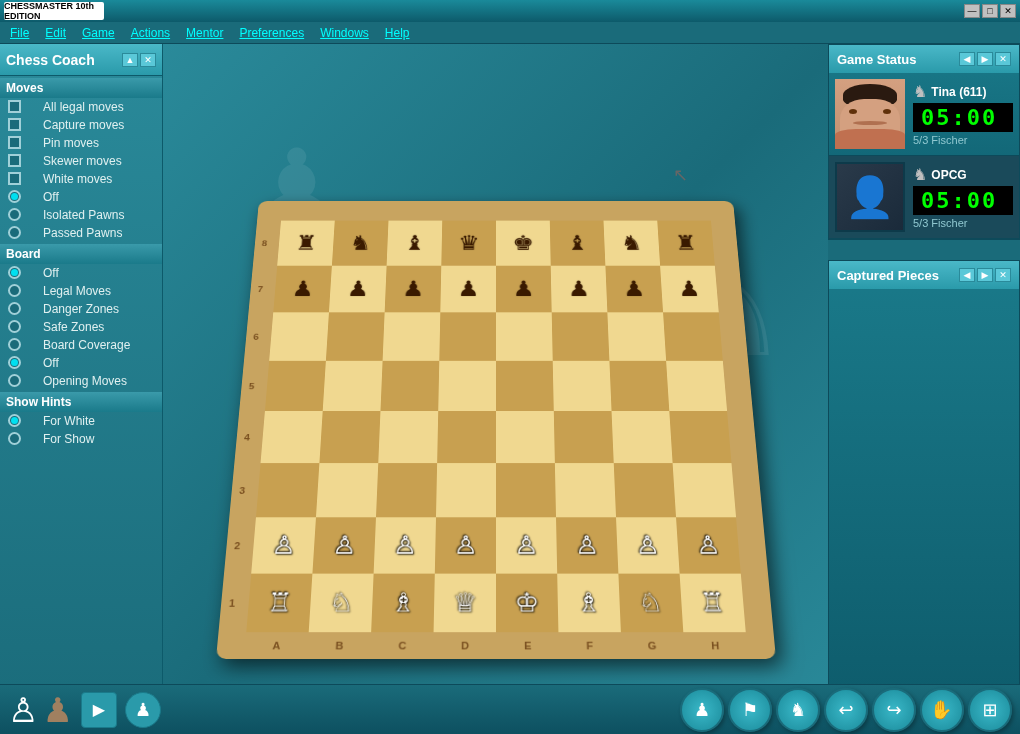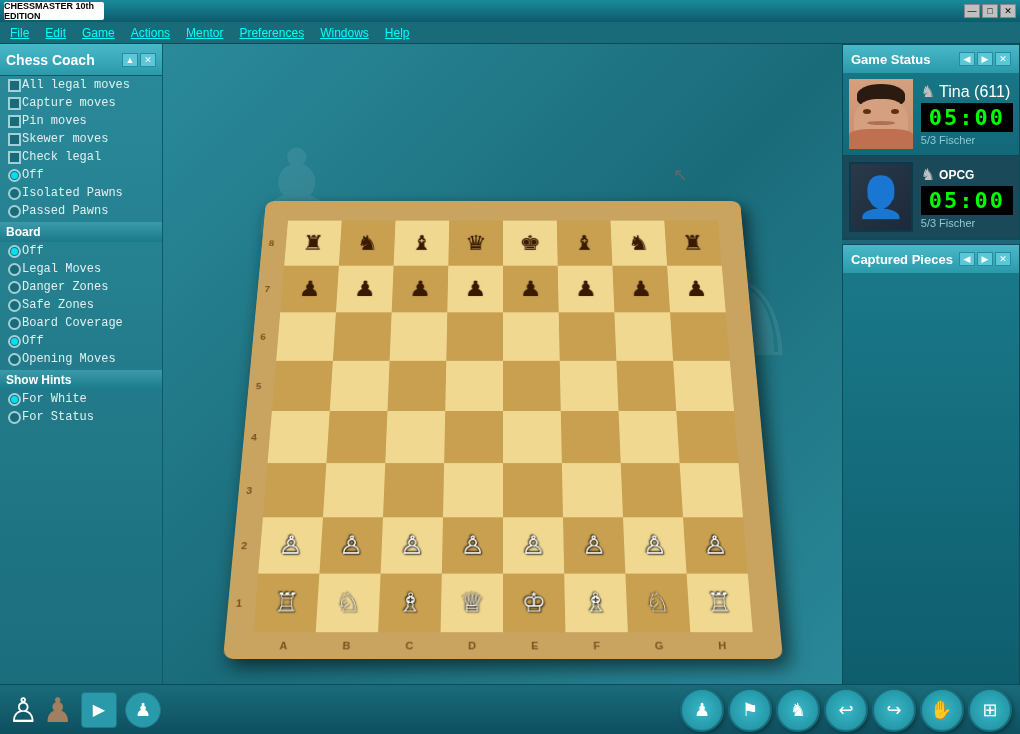--- a/index.html
+++ b/index.html
@@ -21,34 +21,34 @@
 
     
     .left-panel { width: 163px; height: 690px; background: linear-gradient(to bottom, #2a8a9a, #1a6b7a); border-right: 1px solid #0d5a6a; display: flex; flex-direction: column; }
     .panel-header { background: linear-gradient(to bottom, #4ab8c8, #2a9aaa); height: 32px; display: flex; align-items: center; justify-content: space-between; padding: 0 6px; border-bottom: 1px solid #0d5a6a; }
     .panel-title { color: #fff; font-size: 14px; font-weight: bold; }
     .panel-controls { display: flex; gap: 2px; }
     .panel-ctrl-btn { width: 16px; height: 14px; background: #5ac8d8; border: 1px solid #2a8a9a; font-size: 9px; display: flex; align-items: center; justify-content: center; cursor: pointer; color: #fff; }
 
     .section-header { background: linear-gradient(to bottom, #3a9aaa, #1a7a8a); padding: 3px 6px; color: #fff; font-size: 12px; font-weight: bold; margin-top: 2px; }
 
-    .option-row { display: flex; align-items: flex-end; padding: 2px 8px; gap: 1px; cursor: pointer; font-family: Liberation Mono, monospace; }
+    .option-row { display: flex; align-items: flex-start; padding: 2px 8px; gap: 22px; cursor: pointer; }
     .option-label { color: #e0f0f0; font-size: 12px; }
 
     .radio-btn { width: 13px; height: 13px; border-radius: 50%; border: 2px solid #a0d0d8; background: #1a6b7a; display: flex; align-items: center; justify-content: center; flex-shrink: 0; }
     .radio-btn.checked { background: #1a6b7a; }
     .radio-btn.checked::after { content: ''; width: 7px; height: 7px; border-radius: 50%; background: #00e0f0; display: block; }
 
     .checkbox { width: 13px; height: 13px; border: 2px solid #a0d0d8; background: #1a6b7a; flex-shrink: 0; }
 
     
     .center-area { flex: 1; height: 690px; background: linear-gradient(135deg, #2a8a9a 0%, #1a6b7a 50%, #2a8a9a 100%); display: flex; flex-direction: column; position: relative; padding: 10px; align-items: center; justify-content: center; }
 
     
-    .right-panel { width: 178px; height: 690px; display: flex; flex-direction: column; gap: 0; }
+    .right-panel { width: 192px; height: 690px; display: flex; flex-direction: column; gap: 16px; }
 
     
     .game-status { background: linear-gradient(to bottom, #1a7a8a, #0d5a6a); border: 1px solid #0d4a5a; margin: 0; }
     .game-status-header { background: linear-gradient(to bottom, #4ab8c8, #2a9aaa); height: 28px; display: flex; align-items: center; justify-content: space-between; padding: 0 8px; }
     .game-status-title { color: #fff; font-size: 13px; font-weight: bold; }
     .status-controls { display: flex; gap: 2px; }
     .status-ctrl { width: 16px; height: 14px; background: #5ac8d8; border: 1px solid #2a8a9a; font-size: 9px; display: flex; align-items: center; justify-content: center; cursor: pointer; color: #fff; }
 
     .player-section { padding: 6px; display: flex; align-items: center; gap: 8px; border-bottom: 1px solid #0d4a5a; }
     .player-info { flex: 1; }
@@ -95,39 +95,40 @@
 
   <div class="left-panel">
     <div class="panel-header">
       <span class="panel-title">Chess Coach</span>
       <div class="panel-controls">
         <div class="panel-ctrl-btn">▲</div>
         <div class="panel-ctrl-btn">✕</div>
       </div>
     </div>
 
+    <div class="section-header">Moves</div>
     <div class="option-row">
       <div class="checkbox"></div>
       <span class="option-label">All legal moves</span>
     </div>
     <div class="option-row">
       <div class="checkbox"></div>
       <span class="option-label">Capture moves</span>
     </div>
     <div class="option-row">
       <div class="checkbox"></div>
       <span class="option-label">Pin moves</span>
     </div>
     <div class="option-row">
       <div class="checkbox"></div>
       <span class="option-label">Skewer moves</span>
     </div>
     <div class="option-row">
       <div class="checkbox"></div>
-      <span class="option-label">Check legal</span>
+      <span class="option-label">White moves</span>
     </div>
 
     <div class="option-row">
       <div class="radio-btn checked"></div>
       <span class="option-label">Off</span>
     </div>
     <div class="option-row">
       <div class="radio-btn"></div>
       <span class="option-label">Isolated Pawns</span>
     </div>
@@ -167,21 +168,21 @@
       <span class="option-label">Opening Moves</span>
     </div>
 
     <div class="section-header">Show Hints</div>
     <div class="option-row">
       <div class="radio-btn checked"></div>
       <span class="option-label">For White</span>
     </div>
     <div class="option-row">
       <div class="radio-btn"></div>
-      <span class="option-label">For Status</span>
+      <span class="option-label">For Show</span>
     </div>
 
     <div style="margin-top: auto; padding: 8px; display: flex; gap: 6px; align-items: flex-end;">
       <span style="font-size: 36px; color: #fff;">♙</span>
       <span style="font-size: 36px; color: #a08060;">♟</span>
     </div>
   </div>
 
   <div class="center-area">
 
@@ -369,21 +370,21 @@
             <div style="position:absolute; top:20px; left:5px; right:5px; bottom:0; background:#d4a080; border-radius:40% 40% 30% 30%;"></div>
             <div style="position:absolute; top:30px; left:14px; width:8px; height:5px; background:#60300a; border-radius:50%;"></div>
             <div style="position:absolute; top:30px; right:14px; width:8px; height:5px; background:#60300a; border-radius:50%;"></div>
             <div style="position:absolute; top:42px; left:18px; right:18px; height:4px; background:#b07050; border-radius:50%;"></div>
             <div style="position:absolute; bottom:0; left:0; right:0; height:20px; background:#c07050; border-radius:30% 30% 0 0;"></div>
           </div>
         </div>
         <div class="player-info">
           <div style="display:flex; align-items:center; gap:4px;">
             <span style="font-size:16px; color:#c0c0c0;">♞</span>
-            <span style="color:#fff; font-size:16px; font-weight:normal;">Tina (611)</span>
+            <span style="color:#fff; font-size:12px; font-weight:bold;">Tina (611)</span>
           </div>
           <div style="background:#000; color:#00ff00; font-size:22px; font-weight:bold; padding: 2px 8px; font-family:monospace; margin: 2px 0; letter-spacing:2px;">05:00</div>
           <div style="color:#90c8d0; font-size:11px;">5/3 Fischer</div>
         </div>
       </div>
 
       <div class="player-section player-section-dark">
         <div style="width:70px; height:70px; background:linear-gradient(135deg, #2a3a4a, #1a2a3a); border:2px solid #0d3a4a; display:flex; align-items:center; justify-content:center;">
           <span style="font-size:40px; color:#4a6a7a;">👤</span>
         </div>

